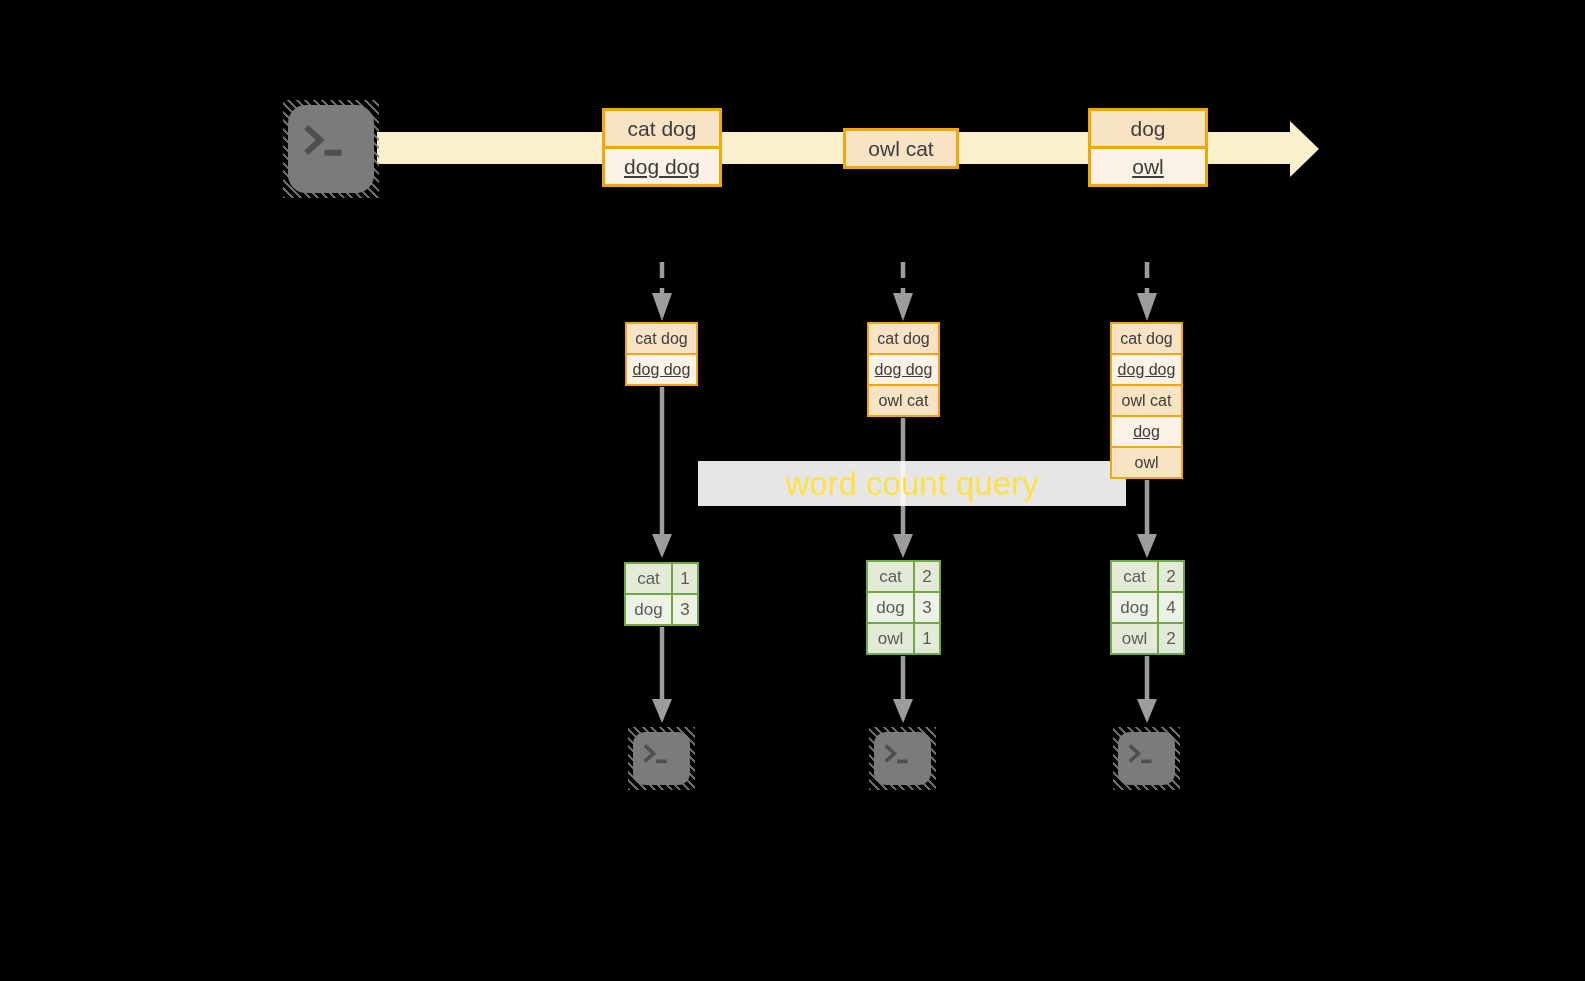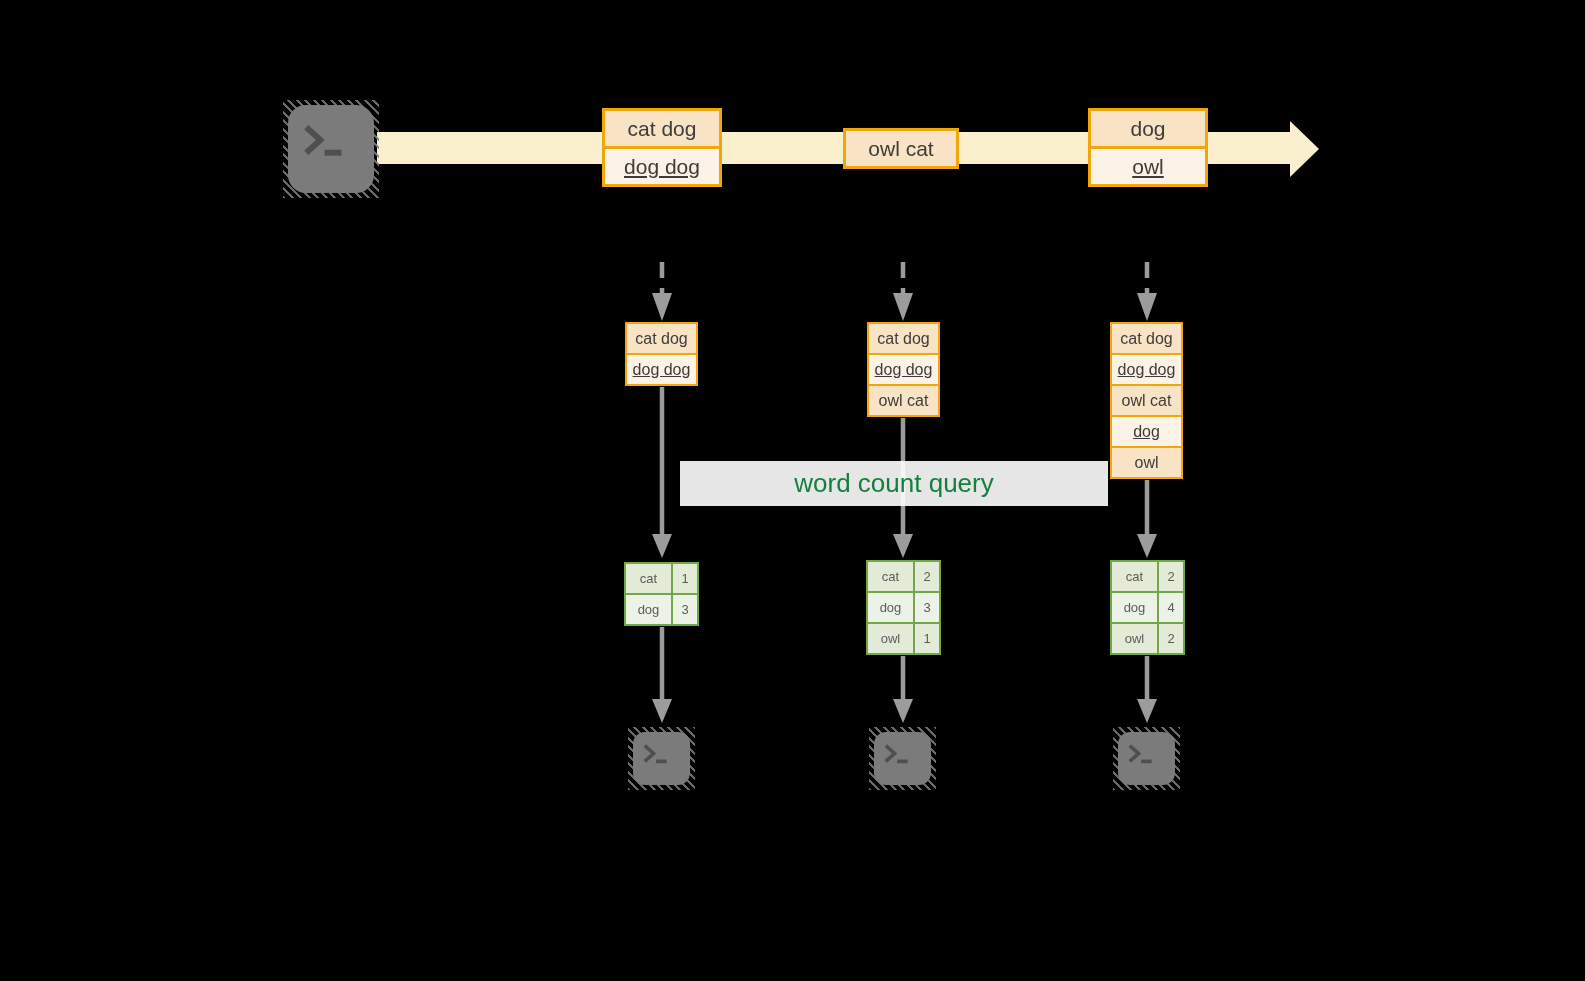--- a/index.html
+++ b/index.html
@@ -41,30 +41,30 @@
   .fill-dark{background:var(--peach-dark);}
   .fill-light{background:var(--peach-light);text-decoration:underline;}
 
   
   .stack{position:absolute;border:2px solid var(--orange);z-index:3;}
   .stack-row{display:flex;align-items:center;justify-content:center;
     font-size:16px;color:var(--text-dark);width:69px;height:29px;}
   .stack-row + .stack-row{border-top:2px solid var(--orange);}
 
   
-  .query-box{position:absolute;left:680px;top:461px;width:428px;height:45px;
+  .query-box{position:absolute;left:698px;top:461px;width:428px;height:45px;
     background:rgba(255,255,255,0.9);z-index:2;
     display:flex;align-items:center;justify-content:center;
-    font-size:26px;color:#15803d;}
+    font-size:33px;color:#fde047;}
 
   
   .count-table{position:absolute;z-index:3;border:2px solid var(--green);
     background:var(--green);display:grid;grid-template-columns:45px 24px;gap:2px;}
   .cell{display:flex;align-items:center;justify-content:center;height:29px;
-    font-size:13px;color:var(--text-table);}
+    font-size:17px;color:var(--text-table);}
   .row-dark{background:var(--green-dark);}
   .row-light{background:var(--green-light);}
 </style>
 </head>
 <body>
 
 <div id="canvas">
 
   <svg class="connectors" width="1585" height="981">
 

